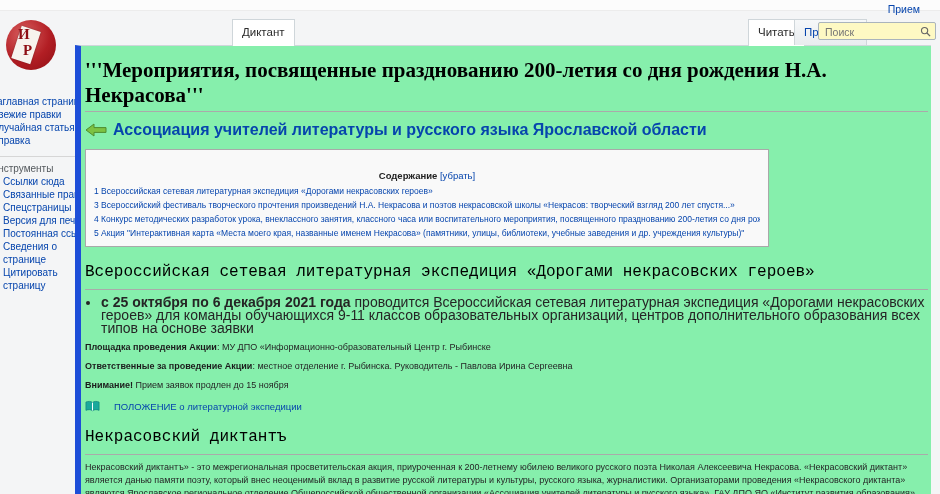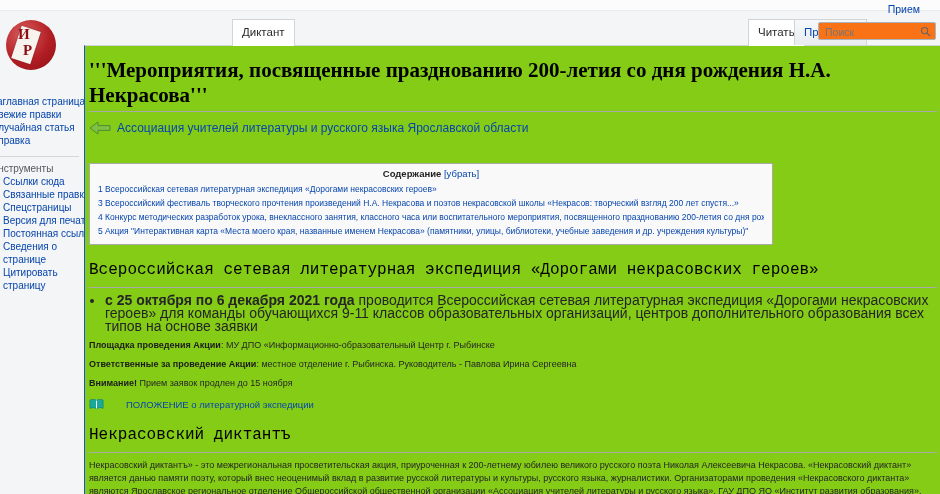--- a/index.html
+++ b/index.html
@@ -26,45 +26,45 @@
   .sb-tools a{padding-left:12px;}
 
   
   .tab{position:absolute;top:19px;height:26px;box-sizing:border-box;font-size:11.5px;padding:6px 9px 0 9px;
        border:1px solid #cfd6da;border-bottom:none;background:linear-gradient(#f6f8f9,#e8ecef);color:#32363b;cursor:pointer;z-index:3;}
   .tab.sel{background:#fff;height:27px;color:#2b2b2b;}
   .tab.link{color:#0645ad;}
   .tab-article{left:232px;}
   .tab-read{left:748px;}
   .tab-view{left:794px;}
-  .searchbox{position:absolute;top:22px;right:4px;width:118px;height:18px;box-sizing:border-box;border:1px solid #aab4bc;border-radius:2px;background:#f97316;z-index:3;}
+  .searchbox{position:absolute;top:22px;right:4px;width:118px;height:18px;box-sizing:border-box;border:1px solid #aab4bc;border-radius:2px;background:#fef9c3;z-index:3;}
   .searchbox input{position:absolute;left:4px;top:1px;width:92px;height:14px;border:none;outline:none;font-size:10.5px;color:#444;background:transparent;font-family:"Liberation Sans",sans-serif;}
   .mag{position:absolute;right:4px;top:3px;width:11px;height:11px;cursor:pointer;}
 
   
-  .content{position:absolute;left:84px;top:45px;width:856px;height:449px;box-sizing:border-box;
-           background:#84cc16;border-top:1px solid #cfd6da;border-left:1px solid #1d4ed8;padding:8px 3px 8px 4px;color:#222;}
+  .content{position:absolute;left:75px;top:45px;width:856px;height:449px;box-sizing:border-box;
+           background:#86efac;border-top:1px solid #cfd6da;border-left:6px solid #1d4ed8;padding:8px 3px 8px 4px;color:#222;}
   .pagetitle{font-family:"Liberation Serif","DejaVu Serif",serif;font-size:21px;line-height:25px;color:#000;
              border-bottom:1px solid #aaa;padding-bottom:3px;margin:4px 0 0 0;}
   .backrow{margin-top:9px;display:flex;align-items:center;gap:6px;}
-  .backrow a{font-size:12px;font-weight:normal;color:#0645ad;text-decoration:none;cursor:pointer;text-align:right;}
+  .backrow a{font-size:16px;font-weight:bold;color:#0645ad;text-decoration:none;cursor:pointer;text-align:right;}
   .arrow-ico{width:22px;height:14px;display:inline-block;}
 
-  .toc{margin-top:28px;width:684px;box-sizing:border-box;border:1px solid #a9a9a9;background:#f9f9f9;padding:4px 8px 6px 8px;font-size:8.5px;}
+  .toc{margin-top:10px;width:684px;box-sizing:border-box;border:1px solid #a9a9a9;background:#f9f9f9;padding:20px 8px 6px 8px;font-size:8.5px;}
   .toc-title{ text-align:center;font-weight:bold;font-size:9.5px;color:#222;margin-bottom:3px;}
   .toc-title .hide{font-weight:normal;color:#0645ad;cursor:pointer;}
   .toc a{display:block;color:#0645ad;text-decoration:none;line-height:14px;white-space:nowrap;overflow:hidden;cursor:pointer;}
 
   h2.sect{font-family:Liberation Mono, monospace;font-weight:normal;font-size:16px;color:#000;
           border-bottom:1px solid #aaa;padding-bottom:8px;margin:16px 0 6px 0;}
   .para{font-size:9px;line-height:13px;color:#252525;margin:6px 0;}
   .para b{color:#1c1c1c;}
   ul.blist{margin:6px 0 6px 4px;padding-left:12px;}
   ul.blist li{font-size:14px;line-height:13px;color:#252525;}
-  .docrow{margin:8px 0 2px 0;display:flex;align-items:center;gap:22px;}
+  .docrow{margin:8px 0 2px 0;display:flex;align-items:center;gap:14px;}
   .docrow a{font-size:9.5px;color:#0645ad;text-decoration:none;cursor:pointer;}
   .book-ico{width:15px;height:12px;display:inline-block;}
 </style>
 </head>
 <body>
 
 <div id="screen">
 
   <div class="topstrip"></div>
   <a class="login">Прием</a>

